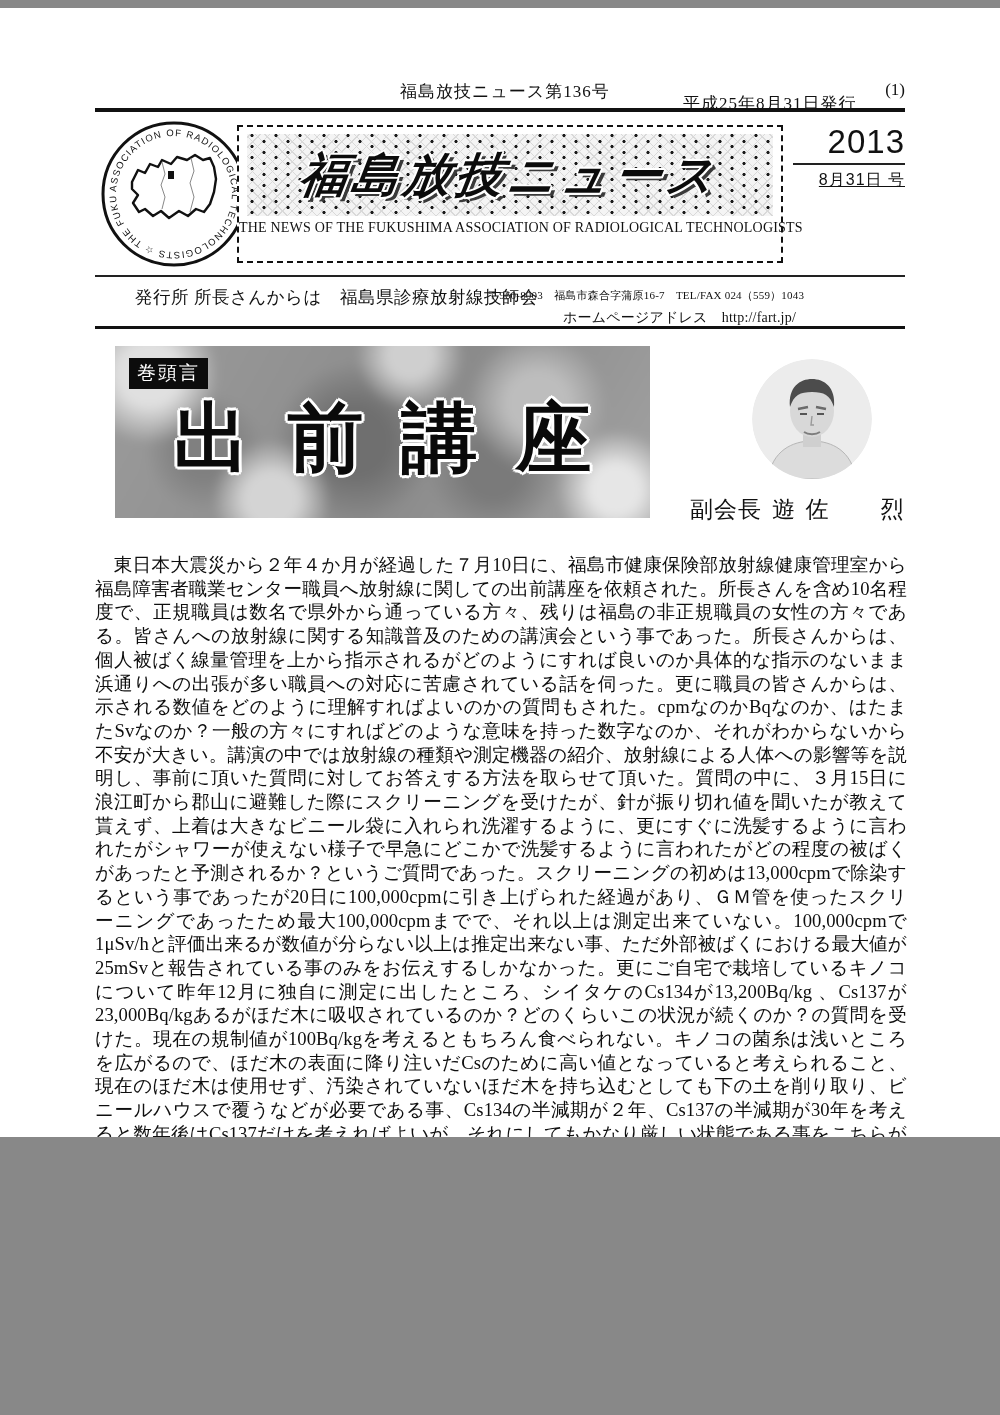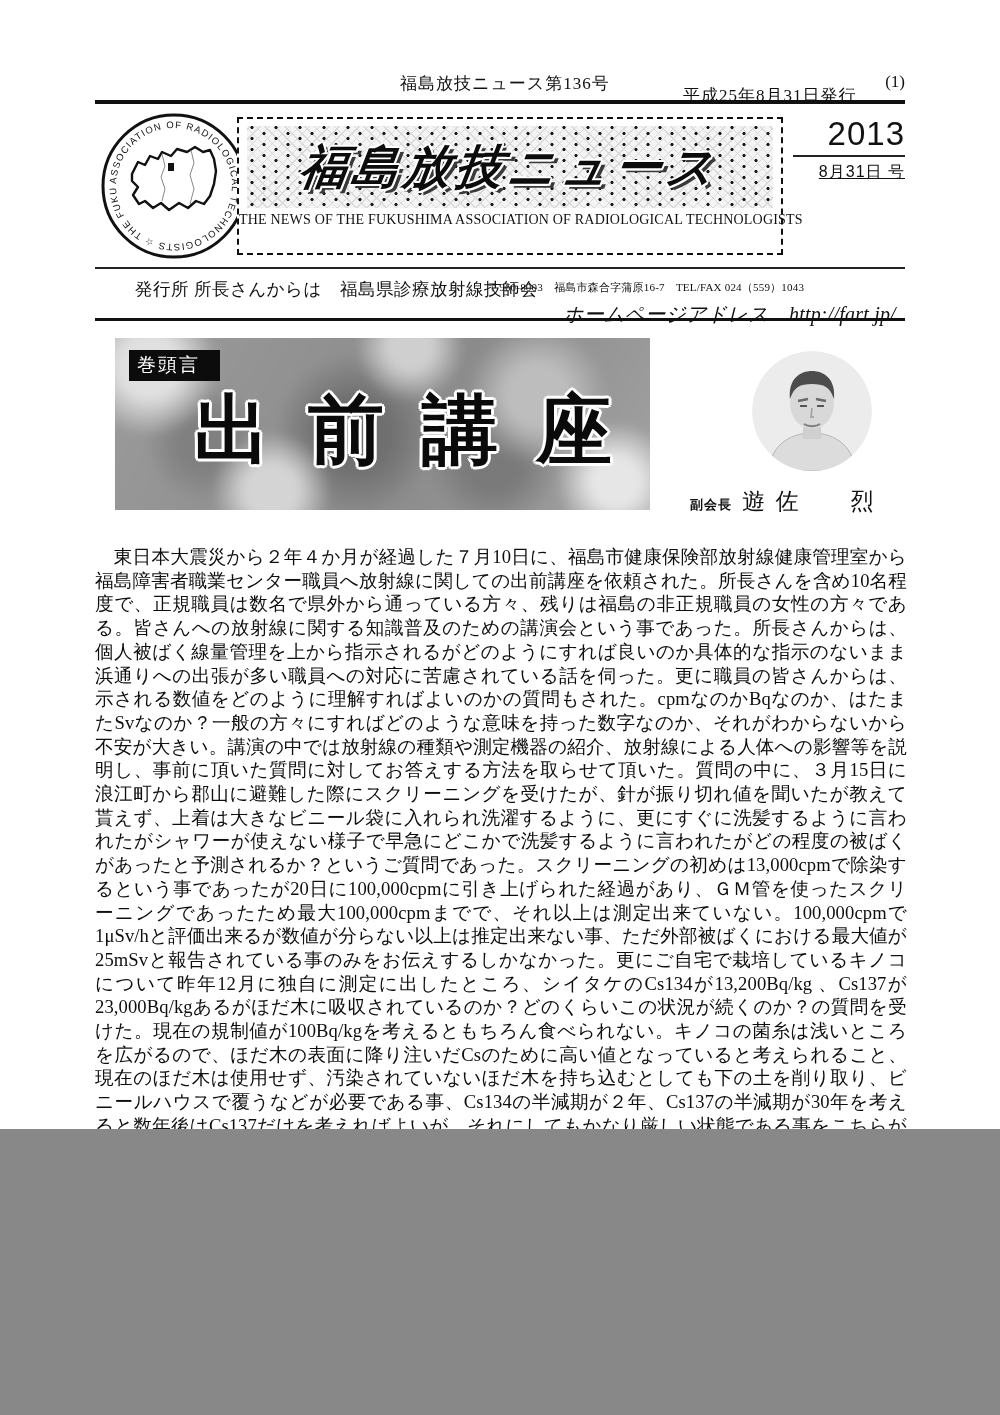--- a/index.html
+++ b/index.html
@@ -1,17 +1,17 @@
 <!DOCTYPE html>
 <html lang="ja"><head>
 <meta charset="utf-8">
 <style>
   html,body{margin:0;padding:0;background:#888;}
   .page{
-    position:relative;width:1000px;height:1129px;margin:0 auto;
+    position:relative;width:1000px;height:1129px;margin:8px auto;
     background:#ffffff;color:#111;
     font-family:"Liberation Serif","DejaVu Serif",serif;
     overflow:hidden;
   }
   
   .pg-header{position:absolute;top:72px;left:95px;width:810px;height:24px;font-size:17px;}
   .pg-header .issue{position:absolute;left:305px;top:0;letter-spacing:1px;}
   .pg-header .pubdate{position:absolute;left:588px;top:12px;letter-spacing:1px;}
   .pg-header .pageno{position:absolute;right:0;top:0;}
   .rule1{position:absolute;top:100px;left:95px;width:810px;height:4px;background:#111;}
@@ -55,54 +55,54 @@
     position:absolute;top:186px;left:16px;width:88px;height:88px;border-radius:50%;
     background:#0b0b0b;color:#fff;text-align:center;z-index:3;
     font-family:"DejaVu Sans","Liberation Sans",sans-serif;
   }
   .vol-num{font-size:42px;font-weight:900;letter-spacing:-2px;line-height:1;margin-top:17px;}
   .vol-label{font-size:13px;letter-spacing:1px;line-height:1;margin-top:0;}
   .rule2{position:absolute;top:267px;left:95px;width:810px;height:2px;background:#222;}
   
   .pub-org{position:absolute;top:277px;left:135px;font-size:17.5px;letter-spacing:.5px;}
   .pub-addr{position:absolute;top:280px;left:488px;font-size:11px;letter-spacing:.2px;}
-  .pub-home{position:absolute;top:301px;left:563px;font-size:20px;letter-spacing:.2px;font-style:italic;}
+  .pub-home{position:absolute;top:301px;left:563px;font-size:14px;letter-spacing:.2px;}
   .rule3{position:absolute;top:318px;left:95px;width:810px;height:3px;background:#111;}
   
   .banner{position:absolute;top:338px;left:115px;width:535px;height:172px;overflow:hidden;background:#909090;}
   .banner-photo{
     position:absolute;inset:-10px;filter:blur(4px);
     background:
       radial-gradient(circle at 8% 20%,#e0e0e0 0 30px,transparent 70px),
       radial-gradient(circle at 30% 85%,#d4d4d4 0 26px,transparent 60px),
       radial-gradient(circle at 55% 10%,#cfcfcf 0 22px,transparent 55px),
       radial-gradient(circle at 78% 35%,#bdbdbd 0 30px,transparent 70px),
       radial-gradient(circle at 92% 80%,#e6e6e6 0 24px,transparent 60px),
       radial-gradient(circle at 45% 55%,#6f6f6f 0 34px,transparent 80px),
       radial-gradient(circle at 70% 70%,#7a7a7a 0 28px,transparent 66px),
       radial-gradient(circle at 18% 60%,#808080 0 26px,transparent 60px),
       linear-gradient(120deg,#9c9c9c,#8a8a8a 55%,#a3a3a3);
   }
   .section-label{
     position:absolute;top:12px;left:14px;background:#0c0c0c;color:#fff;
-    font-size:19px;padding:2px 20px 3px 8px;letter-spacing:2px;z-index:2;
+    font-size:19px;padding:2px 8px 3px 8px;letter-spacing:2px;z-index:2;
     font-family:"Liberation Sans","DejaVu Sans",sans-serif;
   }
   .banner-title{
-    position:absolute;top:42px;left:0;right:0;text-align:right;z-index:2;
+    position:absolute;top:42px;left:0;right:0;text-align:center;z-index:2;
     font-family:Liberation Serif, serif;
     font-weight:900;font-size:76px;letter-spacing:38px;text-indent:38px;
     color:#0a0a0a;white-space:nowrap;
     text-shadow:
       -3px 0 0 #fff,3px 0 0 #fff,0 -3px 0 #fff,0 3px 0 #fff,
       -2px -2px 0 #fff,2px -2px 0 #fff,-2px 2px 0 #fff,2px 2px 0 #fff;
   }
   .portrait{position:absolute;top:351px;left:752px;width:120px;height:120px;border-radius:50%;overflow:hidden;}
   .author-row{position:absolute;top:486px;left:690px;width:216px;display:flex;align-items:baseline;}
-  .author-title{font-size:13px;font-weight:bold;letter-spacing:1px;font-family:"Liberation Sans","DejaVu Sans",sans-serif;}
+  .author-title{font-size:23px;font-weight:normal;letter-spacing:1px;font-family:"Liberation Sans","DejaVu Sans",sans-serif;}
   .author-name{font-size:23px;font-weight:normal;margin-left:10px;letter-spacing:2px;font-family:"Liberation Sans","DejaVu Sans",sans-serif;white-space:pre;}
   
   .body-text{
     position:absolute;top:545px;left:95px;width:812px;
     font-size:18.6px;line-height:23.7px;text-align:justify;text-align-last:left;
     letter-spacing:0.1px;color:#0e0e0e;
   }
 </style>
 </head>
 <body>

